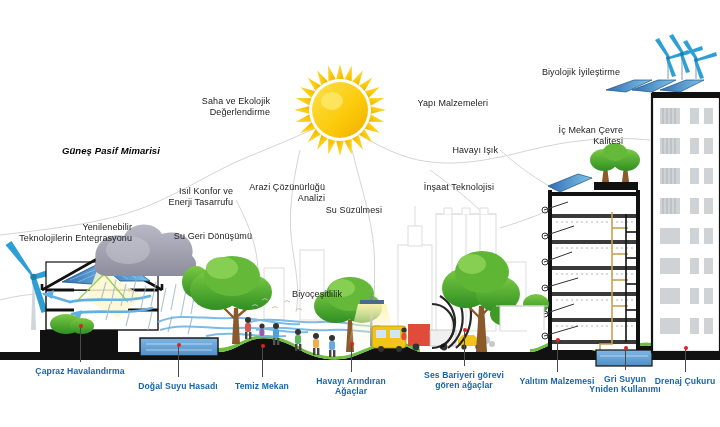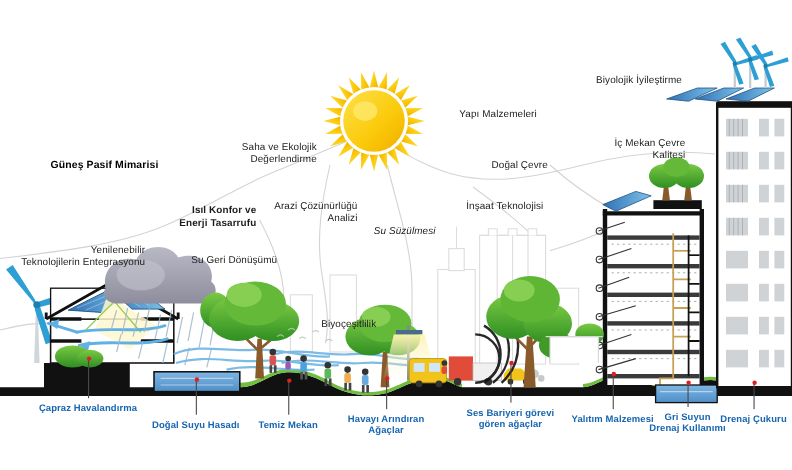--- a/index.html
+++ b/index.html
@@ -530,46 +530,46 @@
       <div class="dot" style="left: 462.5px; top: 328px;"></div>
       <div class="leader" style="left: 557px; top: 340px; height: 32px;"></div>
       <div class="dot" style="left: 555.5px; top: 338px;"></div>
       <div class="leader" style="left: 625px; top: 348px; height: 22px;"></div>
       <div class="dot" style="left: 623.5px; top: 346px;"></div>
       <div class="leader" style="left: 685px; top: 348px; height: 24px;"></div>
       <div class="dot" style="left: 683.5px; top: 346px;"></div>
     </div>
 
   <div id="top-labels">
-      <div class="lbl lbl-top bold" style="left: 24px; top: 145px; width: 120px;">Güneş Pasif Mimarisi</div>
+      <div class="lbl lbl-top bold" style="left: 40px; top: 145px; width: 120px; font-style: italic;">Güneş Pasif Mimarisi</div>
       <div class="lbl lbl-top" style="left: 2px; top: 222px; width: 130px;">Yenilenebilir
 Teknolojilerin Entegrasyonu</div>
-      <div class="lbl lbl-top" style="left: 138px; top: 186px; width: 95px; font-weight: bold;">Isıl Konfor ve
+      <div class="lbl lbl-top" style="left: 138px; top: 186px; width: 95px;">Isıl Konfor ve
 Enerji Tasarrufu</div>
       <div class="lbl lbl-top" style="left: 152px; top: 219px; width: 100px; margin-top: 12px;">Su Geri Dönüşümü</div>
-      <div class="lbl lbl-top" style="left: 188px; top: 96px; width: 100px; margin-top: 32px;">Saha ve Ekolojik
+      <div class="lbl lbl-top" style="left: 170px; top: 96px; width: 100px;">Saha ve Ekolojik
 Değerlendirme</div>
       <div class="lbl lbl-top" style="left: 225px; top: 164px; width: 100px; margin-top: 18px;">Arazi Çözünürlüğü
 Analizi</div>
-      <div class="lbl lbl-top" style="left: 316px; top: 205px; width: 80px; font-style: italic;">Su Süzülmesi</div>
+      <div class="lbl lbl-top" style="left: 302px; top: 205px; width: 80px;">Su Süzülmesi</div>
       <div class="lbl lbl-top" style="left: 272px; top: 289px; width: 70px;">Biyoçeşitlilik</div>
       <div class="lbl lbl-top" style="left: 393px; top: 98px; width: 95px;">Yapı Malzemeleri</div>
-      <div class="lbl lbl-top" style="left: 436px; top: 145px; width: 62px;">Doğal Çevre</div>
+      <div class="lbl lbl-top" style="left: 436px; top: 145px; width: 62px;">Havayı Işık</div>
       <div class="lbl lbl-top" style="left: 396px; top: 182px; width: 98px;">İnşaat Teknolojisi</div>
       <div class="lbl lbl-top" style="left: 510px; top: 67px; width: 110px;">Biyolojik İyileştirme</div>
       <div class="lbl lbl-top" style="left: 528px; top: 125px; width: 95px;">İç Mekan Çevre
 Kalitesi</div>
     </div>
   <div id="bottom-labels">
       <div class="lbl lbl-bot" style="width: 110px; left: 25px; top: 366px;">Çapraz Havalandırma</div>
       <div class="lbl lbl-bot" style="width: 104px; left: 126px; top: 381px;">Doğal Suyu Hasadı</div>
       <div class="lbl lbl-bot" style="width: 70px; left: 227px; top: 381px;">Temiz Mekan</div>
       <div class="lbl lbl-bot" style="width: 96px; left: 303px; top: 376px;">Havayı Arındıran
 Ağaçlar</div>
       <div class="lbl lbl-bot" style="width: 104px; left: 412px; top: 370px; text-align: center;">Ses Bariyeri görevi
 gören ağaçlar</div>
       <div class="lbl lbl-bot" style="width: 100px; left: 507px; top: 376px;">Yalıtım Malzemesi</div>
       <div class="lbl lbl-bot" style="width: 92px; left: 579px; top: 374px;">Gri Suyun
-Drenaj Kullanımı</div>
+Yniden Kullanımı</div>
       <div class="lbl lbl-bot" style="width: 84px; left: 643px; top: 376px;">Drenaj Çukuru</div>
     </div>
 
 </div>
 
 </body></html>

